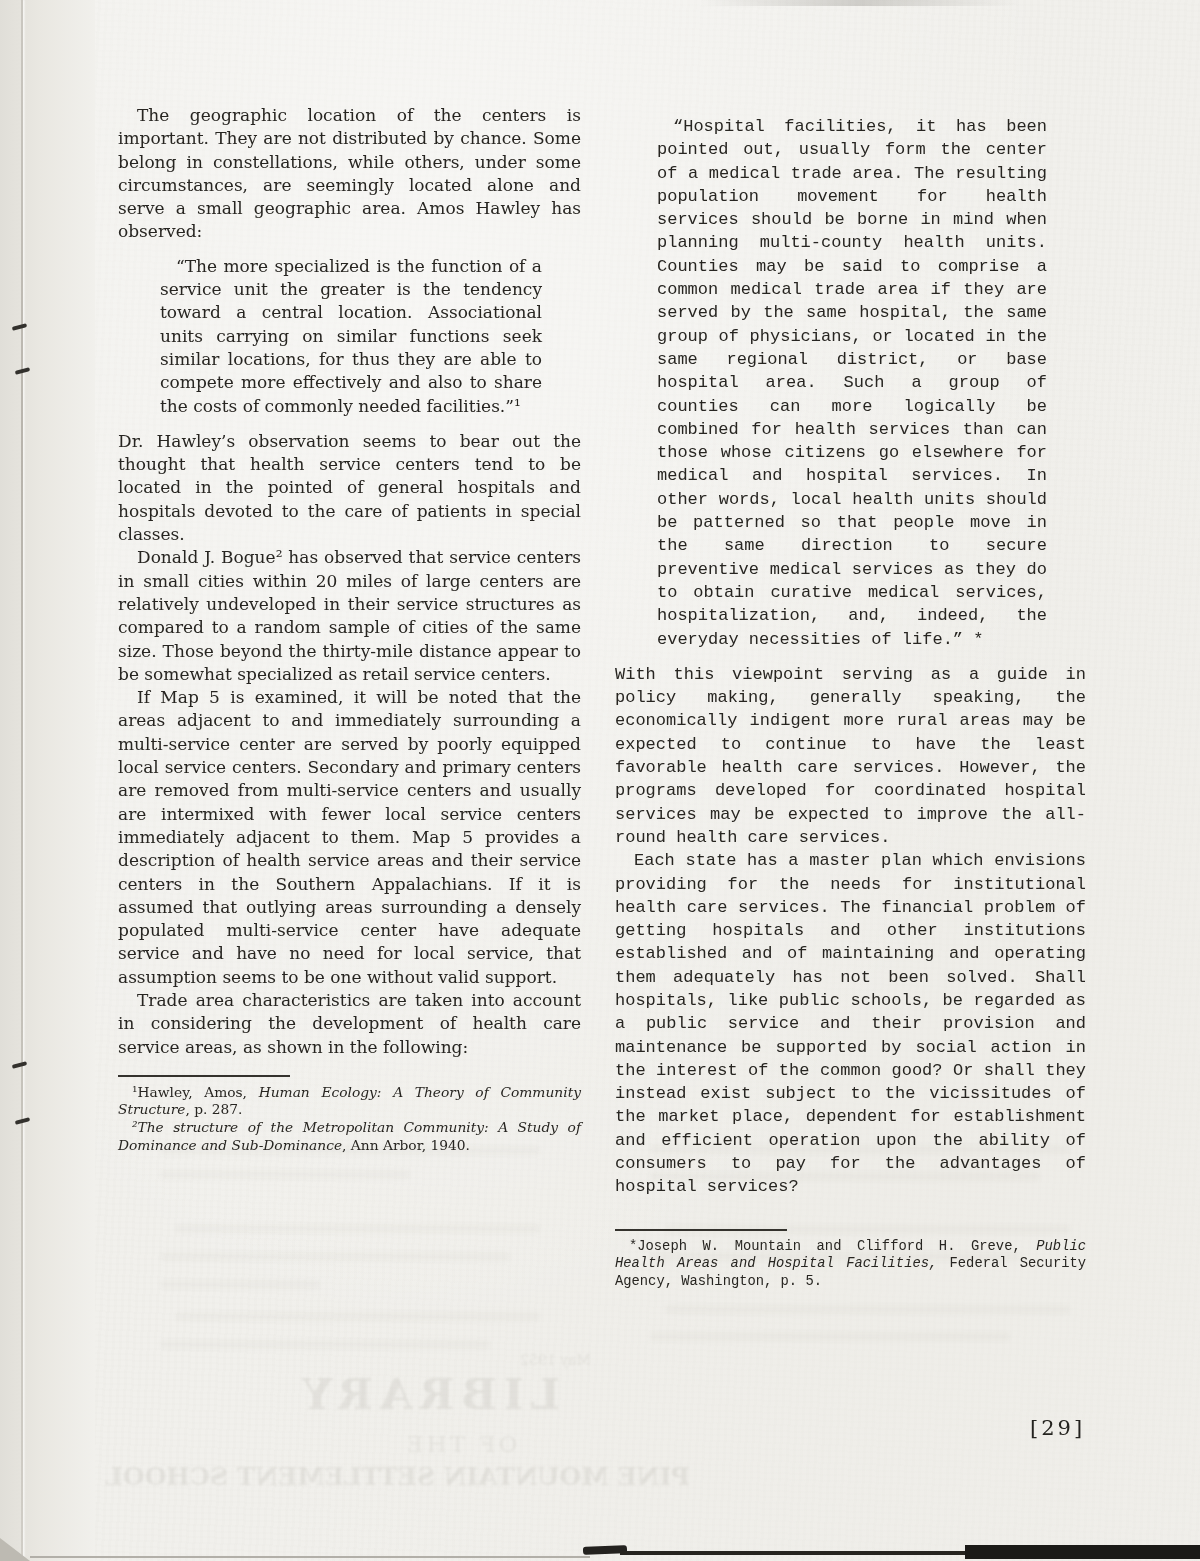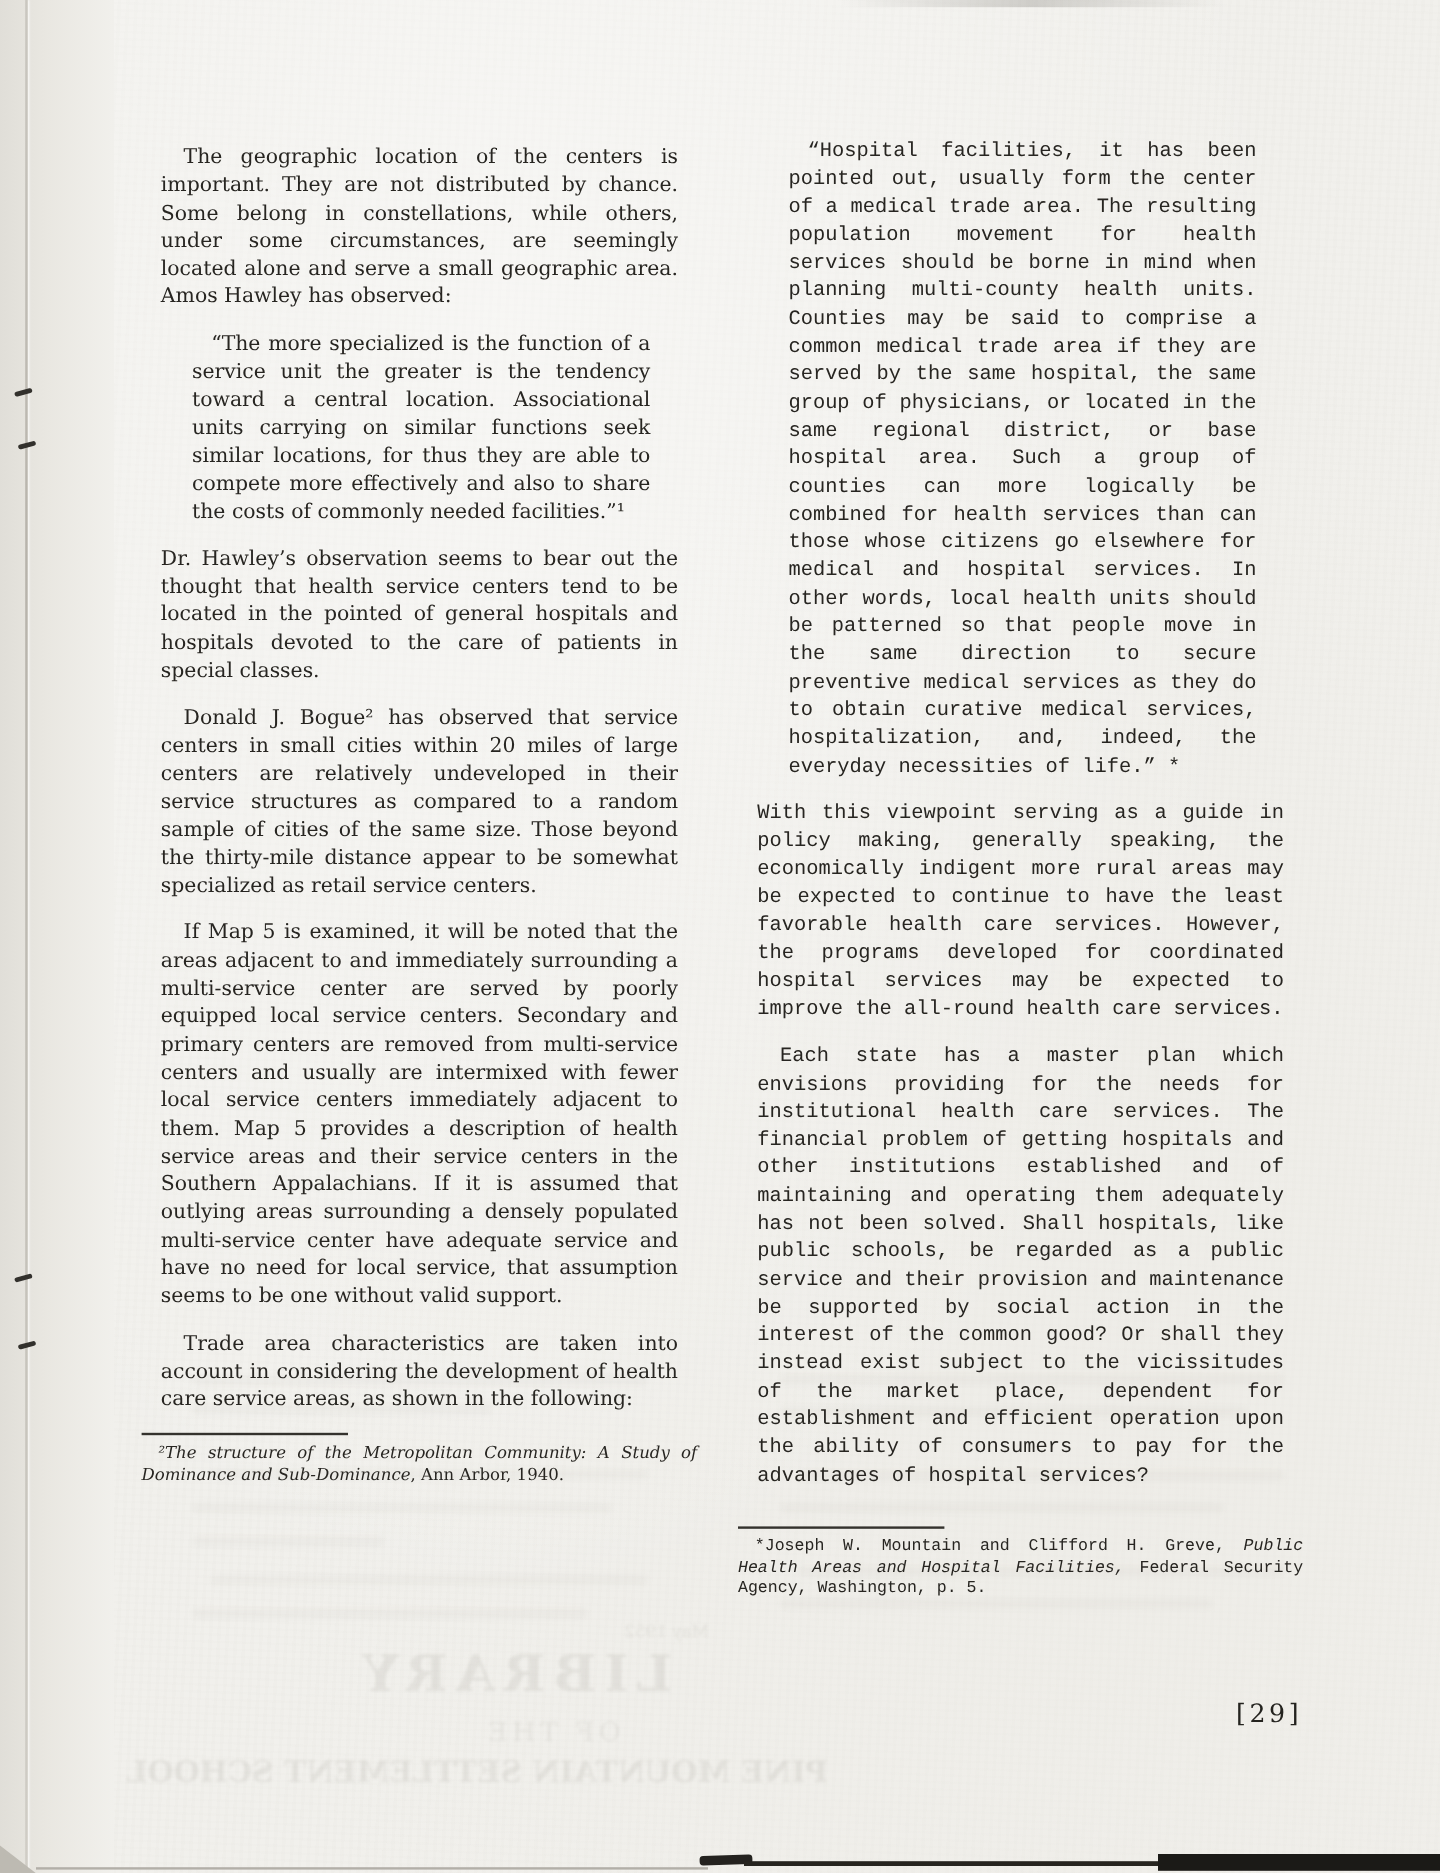--- a/index.html
+++ b/index.html
@@ -37,21 +37,21 @@
   }
 
   
   .col{
     position:absolute;top:104px;
     font-size:17px;line-height:23.3px;color:#272521;
     text-align:justify;text-justify:inter-word;
   }
   .col-left{left:118px;width:463px;}
   .col-right{left:615px;width:471px;font-family:Liberation Mono, monospace;}
-  .para{margin:16px;}
+  .para{margin:0;}
   .indent{text-indent:19px;}
   blockquote.quote{
     margin:11px 39px 12px 42px;text-indent:16px;padding:0;
   }
   .fn-rule{
     width:172px;border:0;border-top:2px solid #34322d;
     margin:16px 0 7px 0;height:0;
   }
   .footnote{
     margin:0;font-size:13.8px;line-height:17.6px;text-indent:14px;
@@ -115,20 +115,21 @@
   <div class="smudge" style="left:650px;top:1332px;width:360px;"></div>
 
   <div class="col col-left">
     <p class="para indent">The geographic location of the centers is important. They are not distributed by chance. Some belong in constellations, while others, under some circumstances, are seemingly located alone and serve a small geographic area. Amos Hawley has observed:</p>
     <blockquote class="quote">“The more specialized is the function of a service unit the greater is the tendency toward a central location. Associational units carrying on similar functions seek similar locations, for thus they are able to compete more effectively and also to share the costs of commonly needed facilities.”¹</blockquote>
     <p class="para">Dr. Hawley’s observation seems to bear out the thought that health service centers tend to be located in the pointed of general hospitals and hospitals devoted to the care of patients in special classes.</p>
     <p class="para indent">Donald J. Bogue² has observed that service centers in small cities within 20 miles of large centers are relatively undeveloped in their service structures as compared to a random sample of cities of the same size. Those beyond the thirty-mile distance appear to be somewhat specialized as retail service centers.</p>
     <p class="para indent">If Map 5 is examined, it will be noted that the areas adjacent to and immediately surrounding a multi-service center are served by poorly equipped local service centers. Secondary and primary centers are removed from multi-service centers and usually are intermixed with fewer local service centers immediately adjacent to them. Map 5 provides a description of health service areas and their service centers in the Southern Appalachians. If it is assumed that outlying areas surrounding a densely populated multi-service center have adequate service and have no need for local service, that assumption seems to be one without valid support.</p>
     <p class="para indent">Trade area characteristics are taken into account in considering the development of health care service areas, as shown in the following:</p>
     <div class="fn-rule"></div>
+    <p class="footnote"><span>¹Hawley, Amos, </span><span class="it">Human Ecology: A Theory of Community Structure</span><span>, p. 287.</span></p>
     <p class="footnote"><span class="it">²The structure of the Metropolitan Community: A Study of Dominance and Sub-Dominance</span><span>, Ann Arbor, 1940.</span></p>
   </div>
 
   <div class="col col-right">
     <blockquote class="quote">“Hospital facilities, it has been pointed out, usually form the center of a medical trade area. The resulting population movement for health services should be borne in mind when planning multi-county health units. Counties may be said to comprise a common medical trade area if they are served by the same hospital, the same group of physicians, or located in the same regional district, or base hospital area. Such a group of counties can more logically be combined for health services than can those whose citizens go elsewhere for medical and hospital services. In other words, local health units should be patterned so that people move in the same direction to secure preventive medical services as they do to obtain curative medical services, hospitalization, and, indeed, the everyday necessities of life.” *</blockquote>
     <p class="para">With this viewpoint serving as a guide in policy making, generally speaking, the economically indigent more rural areas may be expected to continue to have the least favorable health care services. However, the programs developed for coordinated hospital services may be expected to improve the all-round health care services.</p>
     <p class="para indent">Each state has a master plan which envisions providing for the needs for institutional health care services. The financial problem of getting hospitals and other institutions established and of maintaining and operating them adequately has not been solved. Shall hospitals, like public schools, be regarded as a public service and their provision and maintenance be supported by social action in the interest of the common good? Or shall they instead exist subject to the vicissitudes of the market place, dependent for establishment and efficient operation upon the ability of consumers to pay for the advantages of hospital services?</p>
     <div class="fn-rule" style="margin-top:30px;"></div>
     <p class="footnote"><span>*Joseph W. Mountain and Clifford H. Greve, </span><span class="it">Public Health Areas and Hospital Facilities,</span><span> Federal Security Agency, Washington, p. 5.</span></p>
   </div>

